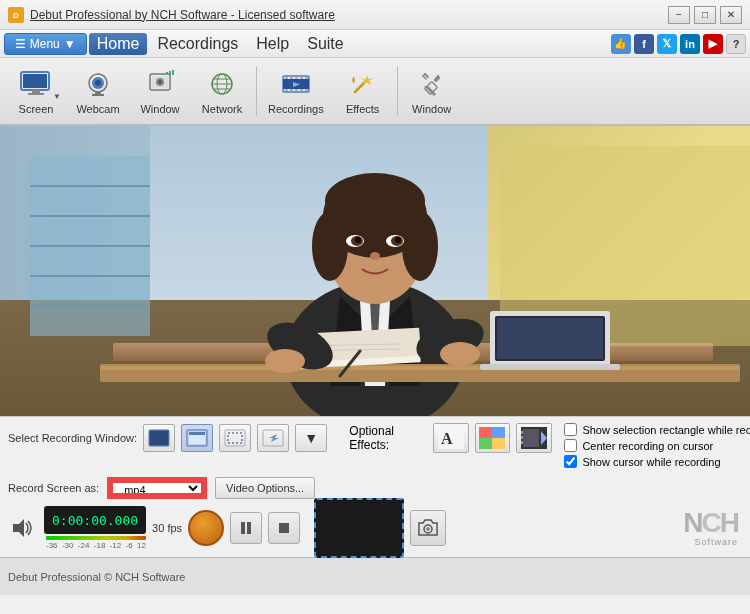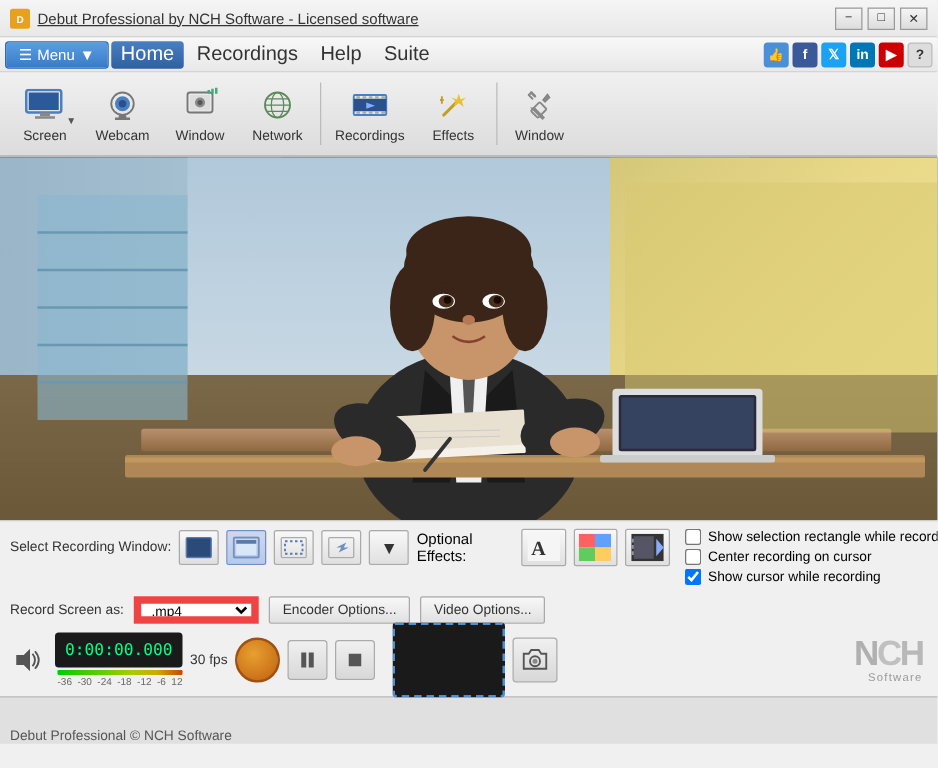--- a/index.html
+++ b/index.html
@@ -452,21 +452,21 @@
       color: #999;
       letter-spacing: 1px;
     }
 
     
     #status-bar {
       background: #e0e0e0;
       height: 38px;
       border-top: 1px solid #bbb;
       display: flex;
-      align-items: flex-end;
+      align-items: center;
       padding: 0 8px;
       font-size: 11px;
       color: #555;
     }
 
     
     svg { display: block; }
 
     .top-controls-row {
       display: flex;
@@ -780,21 +780,21 @@
         <div class="rec-btn" title="Auto detect">
           <svg width="22" height="18" viewBox="0 0 22 18">
             <rect x="1" y="1" width="20" height="16" rx="1" fill="none" stroke="#aaa" stroke-width="1"></rect>
             <path d="M7,9 L15,5 L13,9 L17,9 L9,13 L11,9 Z" fill="#7090c0"></path>
           </svg>
         </div>
         <div class="rec-btn">
           <span>▼</span>
         </div>
 
-        <span style="" id="effects-label-inline">Optional Effects:</span>
+        <span style="margin-left:16px;" id="effects-label-inline">Optional Effects:</span>
         <div class="effect-btn" title="Text overlay">
           <svg width="26" height="22" viewBox="0 0 26 22">
             <rect x="0" y="0" width="26" height="22" fill="#f5f5f5"></rect>
             <text x="3" y="17" font-size="16" font-weight="bold" fill="#333" font-family="serif">A</text>
           </svg>
         </div>
         <div class="effect-btn" title="Color effects">
           <svg width="26" height="22" viewBox="0 0 26 22">
             <rect x="0" y="0" width="13" height="11" fill="#ff6060"></rect>
             <rect x="13" y="0" width="13" height="11" fill="#60a0ff"></rect>
@@ -812,21 +812,20 @@
             <rect x="0" y="14" width="2" height="3" fill="#999"></rect>
           </svg>
         </div>
       </div>
 
       <div id="format-row">
         <span id="format-label">Record Screen as:</span>
         <select id="format-select">
           <option>.mp4</option>
         </select>
-        <button class="option-btn">Encoder Options...</button>
         <button class="option-btn">Video Options...</button>
       </div>
 
     </div>
 
     <div class="right-controls">
       <div id="checkboxes-section">
         <div class="checkbox-row">
           <input type="checkbox" style="">
           <label>Show selection rectangle while recording</label>

